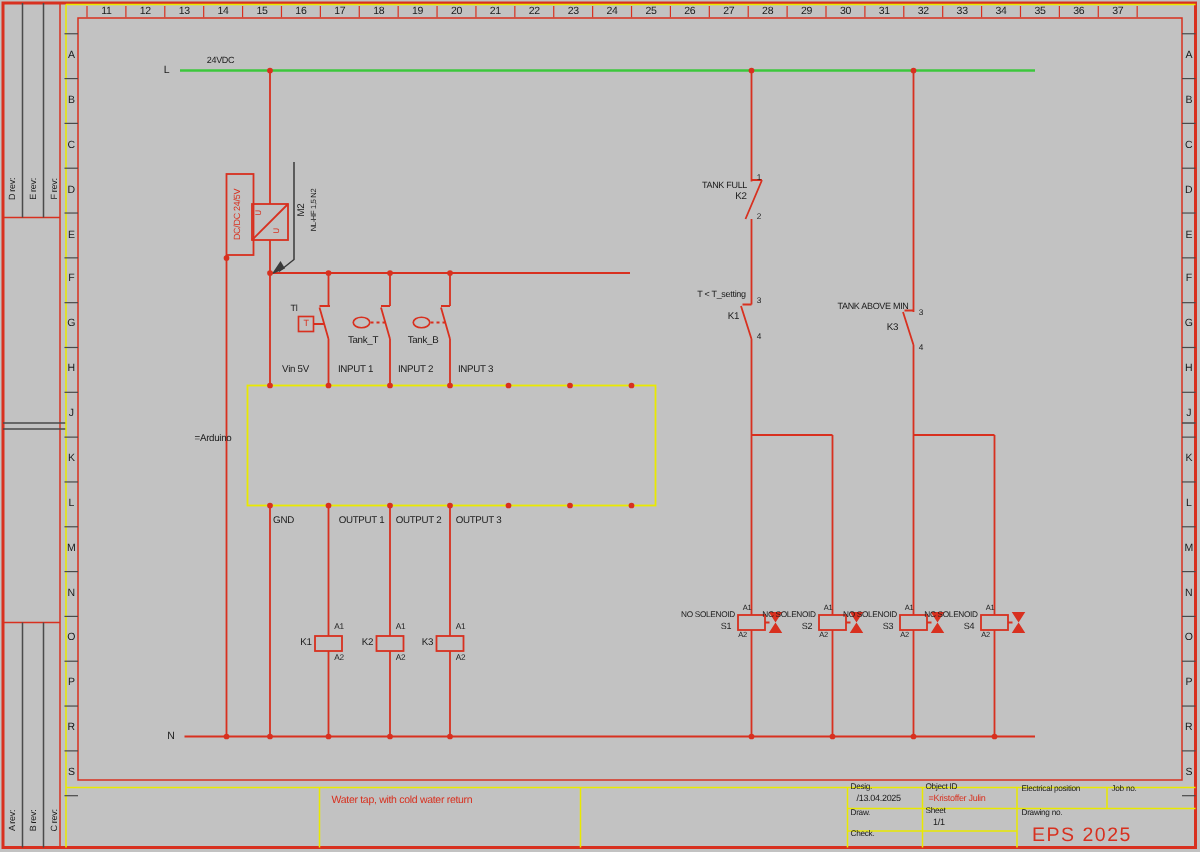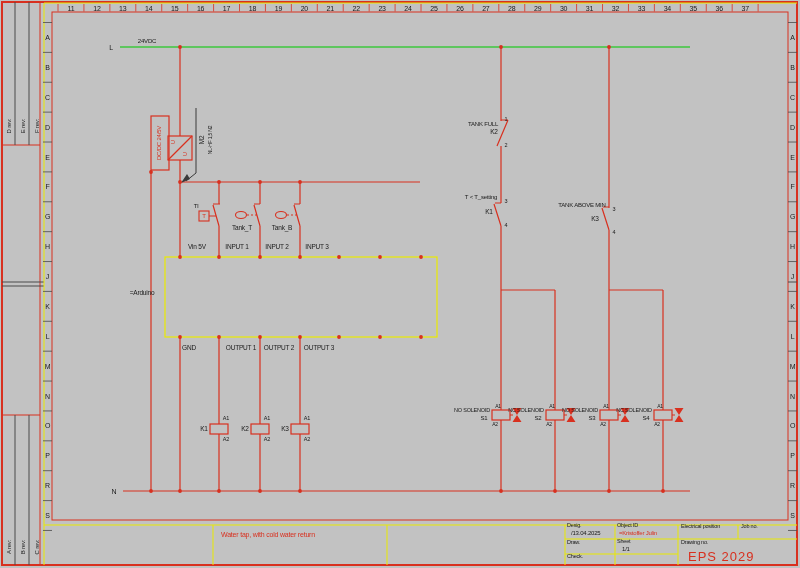--- a/index.html
+++ b/index.html
@@ -276,21 +276,21 @@
   <div class="lbl la s55" style="left:567px;top:526px">Desig.</div>
   <div class="lbl la s6" style="left:571px;top:533px">/13.04.2025</div>
   <div class="lbl la s55" style="left:617px;top:526px">Object ID</div>
   <div class="lbl la s6 red" style="left:619px;top:533px">=Kristoffer Julin</div>
   <div class="lbl la s55" style="left:681px;top:527px">Electrical position</div>
   <div class="lbl la s55" style="left:741px;top:527px">Job no.</div>
   <div class="lbl la s55" style="left:567px;top:543px">Draw.</div>
   <div class="lbl la s55" style="left:617px;top:542px">Sheet</div>
   <div class="lbl la s6" style="left:622px;top:549px">1/1</div>
   <div class="lbl la s55" style="left:681px;top:543px">Drawing no.</div>
-  <div class="lbl la s13 red" style="left:688px;top:556px">EPS 2029</div>
+  <div class="lbl la s13 red" style="left:688px;top:556px">EPS 2025</div>
   <div class="lbl la s55" style="left:567px;top:557px">Check.</div>
 <div class="lbl s7" style="left: 70.965px; top: 7.5px;">11</div>
     <div class="lbl s7" style="left: 96.895px; top: 7.5px;">12</div>
     <div class="lbl s7" style="left: 122.825px; top: 7.5px;">13</div>
     <div class="lbl s7" style="left: 148.755px; top: 7.5px;">14</div>
     <div class="lbl s7" style="left: 174.685px; top: 7.5px;">15</div>
     <div class="lbl s7" style="left: 200.615px; top: 7.5px;">16</div>
     <div class="lbl s7" style="left: 226.545px; top: 7.5px;">17</div>
     <div class="lbl s7" style="left: 252.475px; top: 7.5px;">18</div>
     <div class="lbl s7" style="left: 278.405px; top: 7.5px;">19</div>

